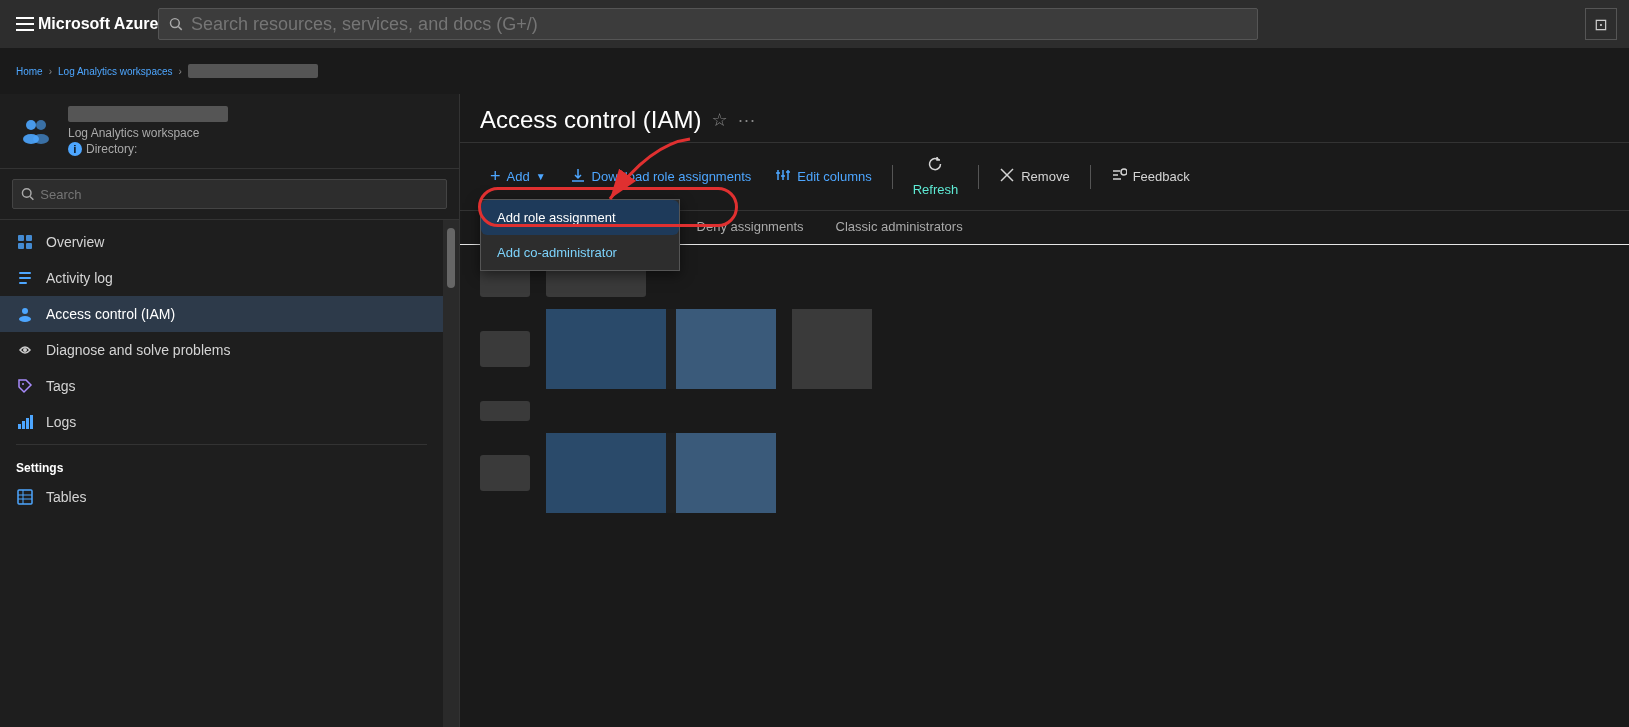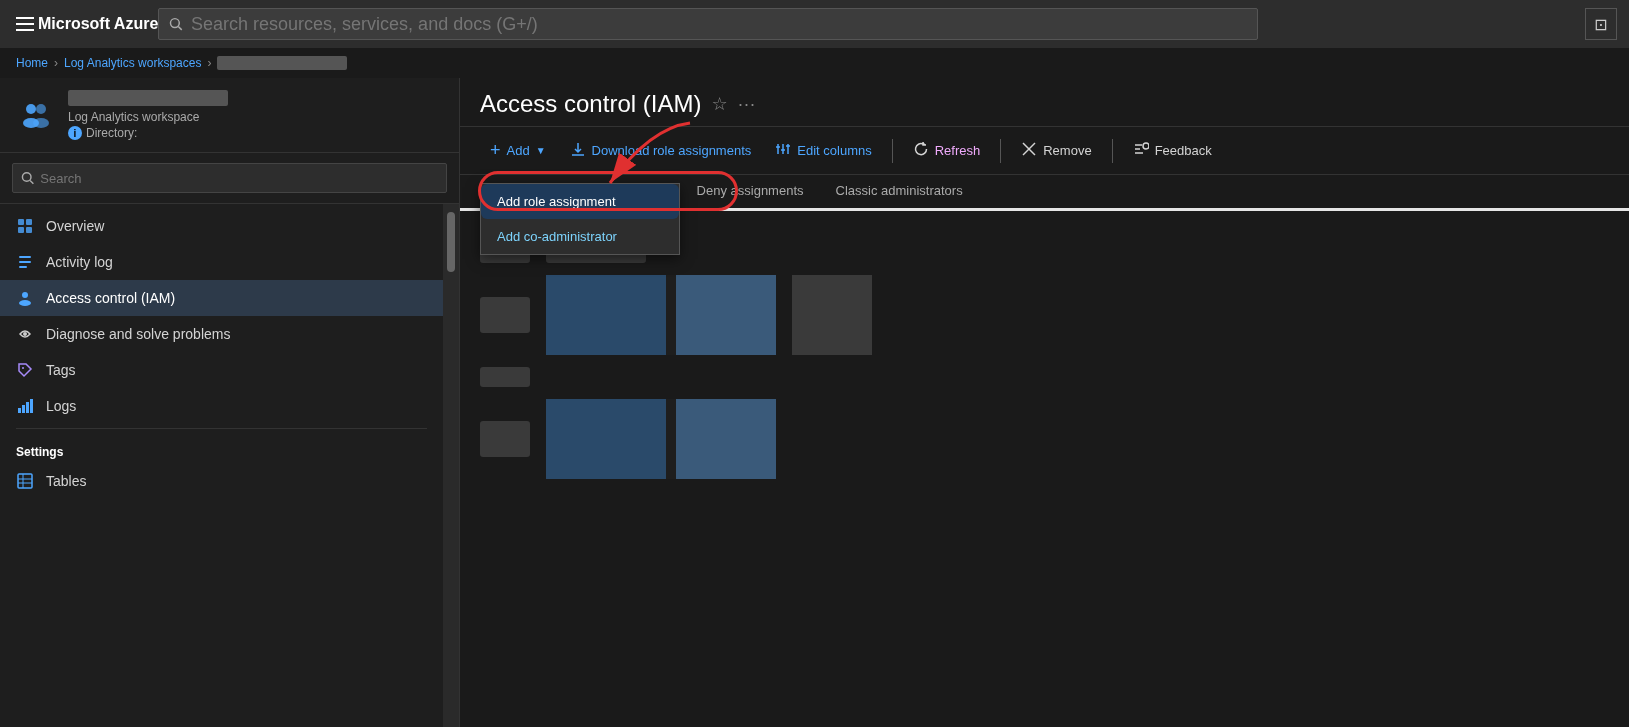--- a/index.html
+++ b/index.html
@@ -74,25 +74,25 @@
       justify-content: center;
       cursor: pointer;
       color: #ccc;
       font-size: 16px;
       border: 1px solid #555;
     }
 
     
     .breadcrumb {
       background: #1a1a1a;
-      padding: 8px 16px;
+      padding: 16px 16px;
       display: flex;
       align-items: center;
       gap: 6px;
-      font-size: 12px;
+      font-size: 10px;
     }
     .breadcrumb a {
       color: #4da6ff;
       text-decoration: none;
     }
     .breadcrumb .sep {
       color: #888;
     }
     .breadcrumb .blurred {
       background: #555;
@@ -349,21 +349,21 @@
       position: absolute;
       top: 40px;
       left: 130px;
       pointer-events: none;
       z-index: 200;
     }
 
     
     .tabs-area {
       padding: 0 20px;
-      border-bottom: 3px solid #e5e5e5;
+      border-bottom: 1px solid #e5e5e5;
       display: flex;
       gap: 0;
     }
     .tab {
       padding: 8px 16px;
       cursor: pointer;
       color: #aaa;
       font-size: 13px;
       border-bottom: 2px solid transparent;
       white-space: nowrap;
@@ -619,21 +619,21 @@
             <line x1="1" y1="6" x2="5" y2="6"></line>
             <line x1="6" y1="9" x2="10" y2="9"></line>
             <line x1="11" y1="5" x2="15" y2="5"></line>
           </svg>
         </span>
         <span>Edit columns</span>
       </button>
 
       <div class="toolbar-separator"></div>
 
-      <button class="toolbar-btn" style="color:#f0abfc;">
+      <button class="toolbar-btn" style="color:#5eead4;flex-direction:column;">
         <span class="icon">
           <svg width="16" height="16" viewBox="0 0 16 16" fill="none" stroke="#d4d4d4" stroke-width="1.5">
             <path d="M13.5 8A5.5 5.5 0 1 1 10 3"></path>
             <path d="M10 1v3h3" fill="#d4d4d4"></path>
           </svg>
         </span>
         <span>Refresh</span>
       </button>
 
       <div class="toolbar-separator"></div>

